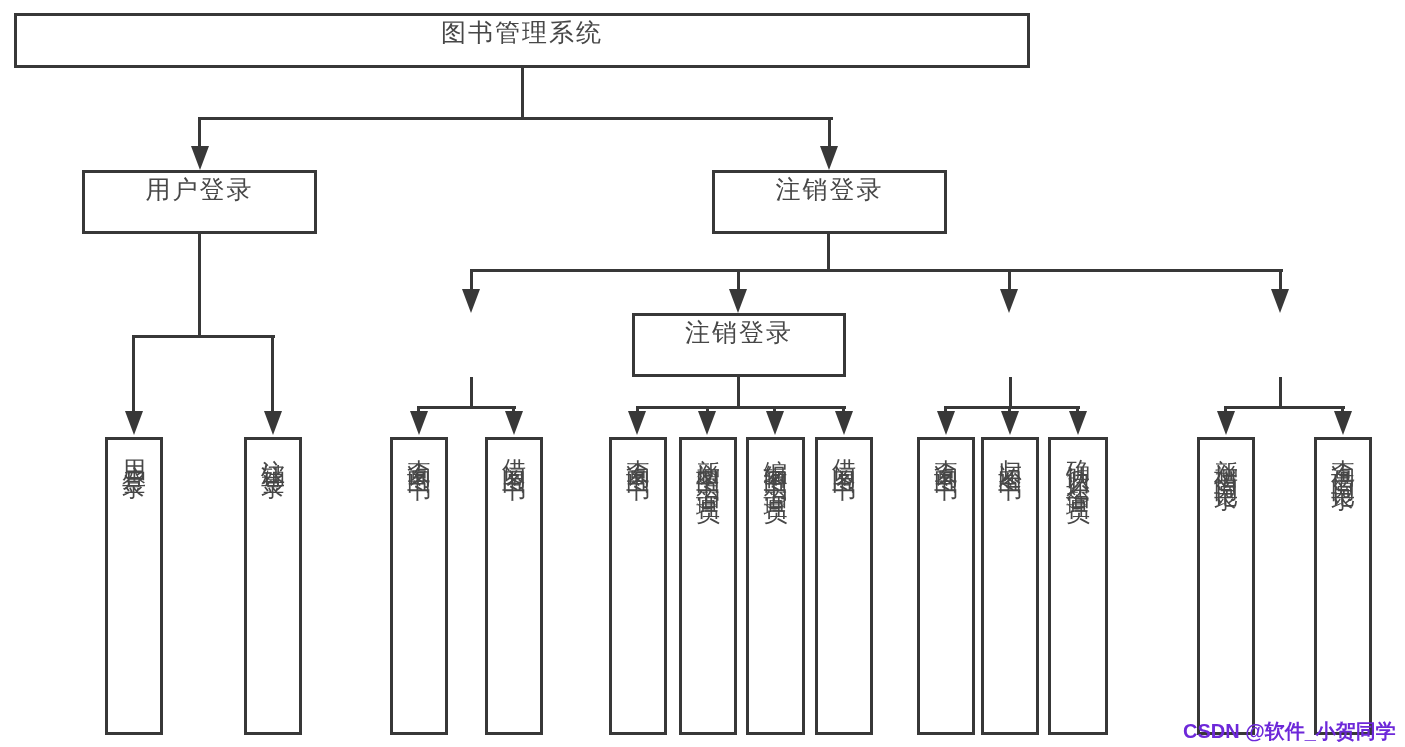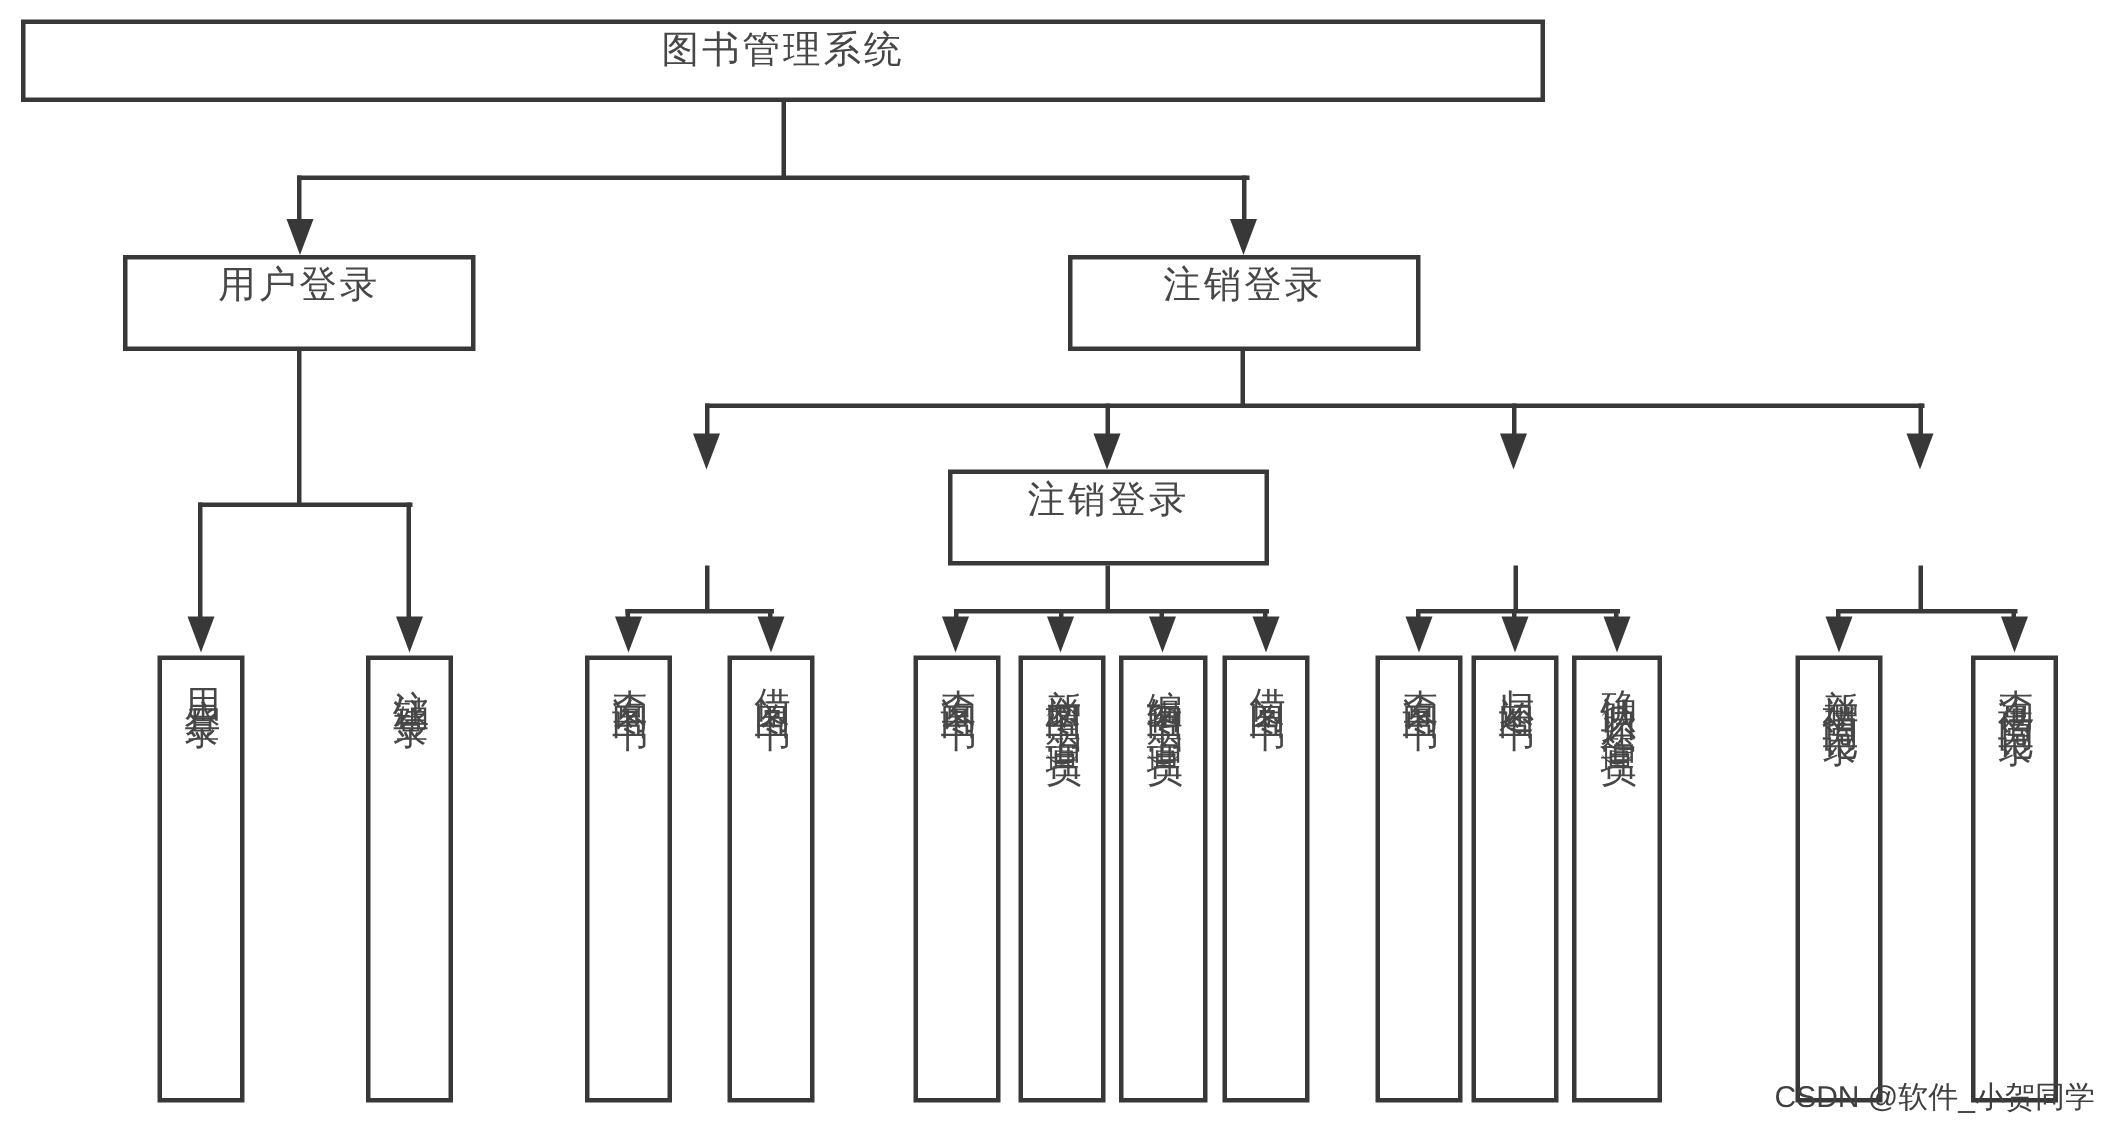--- a/index.html
+++ b/index.html
@@ -41,24 +41,25 @@
   .arrow{
     position:absolute;
     width:0;height:0;
     border-left:9px solid transparent;
     border-right:9px solid transparent;
     border-top:24px solid #383838;
   }
   .watermark{
     position:absolute;
     left:1183px;top:718px;
-    color:#404040;
+    color:#6d28d9;
     font-size:20px;
     white-space:nowrap;
     z-index:5;
+    font-weight:bold;
   }
 </style>
 </head>
 <body>
 
 <div id="canvas">
 
   <div class="box" style="left:14px;top:13px;width:1016px;height:55px;">
     <span class="hlabel">图书管理系统</span>
   </div>

